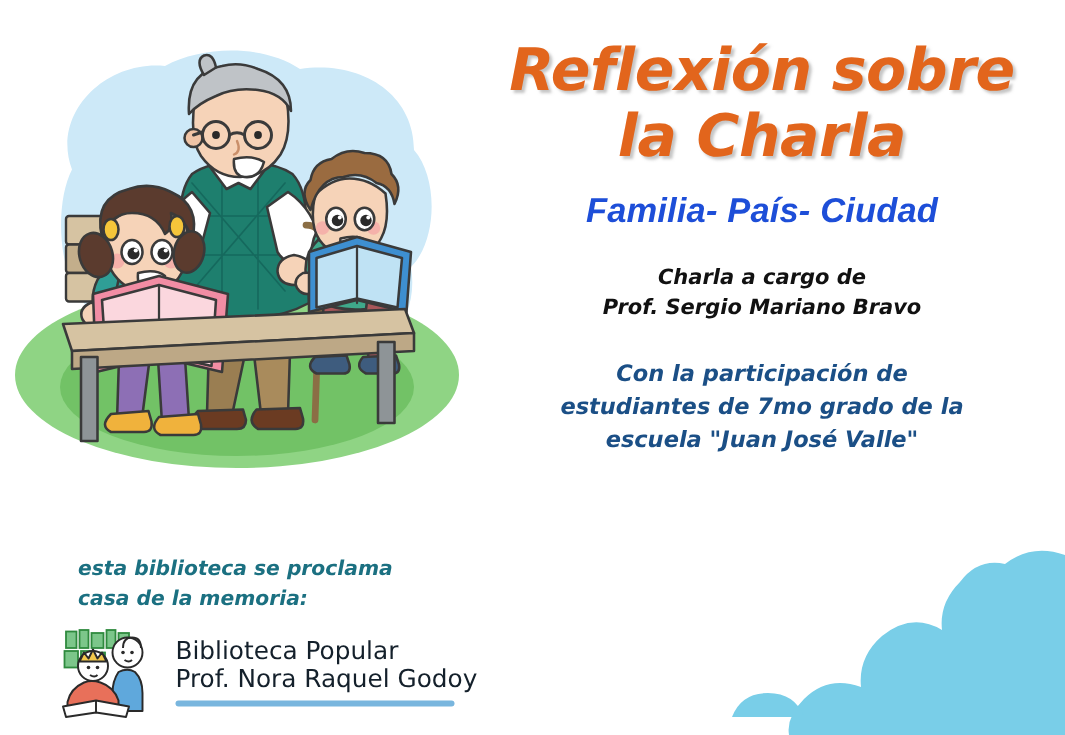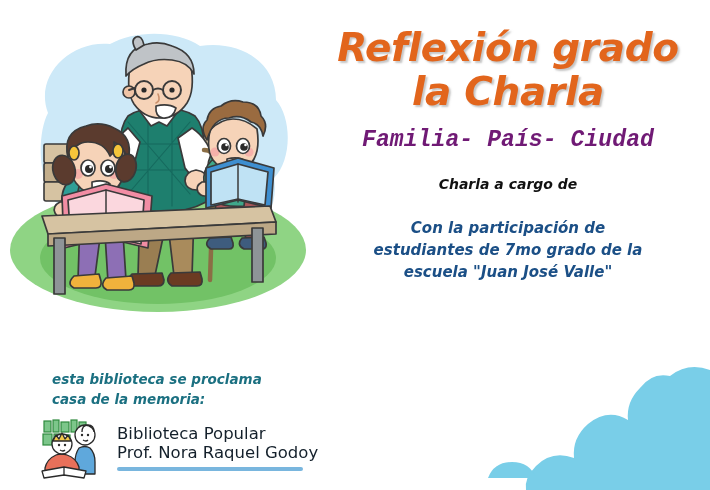--- a/index.html
+++ b/index.html
@@ -44,27 +44,27 @@
     font-size:39px;
     font-weight:bold;
     font-style:italic;
     line-height:1.12;
     letter-spacing:-0.3px;
     text-shadow:2px 2px 2px rgba(150,150,150,0.55);
     margin:0;
     font-family:"DejaVu Sans","Liberation Sans",sans-serif;
   }
   .subtitle{
-    color:#701a75;
+    color:#1d4ed8;
     font-size:23px;
     font-weight:bold;
     font-style:italic;
     margin:14px 0 0 0;
     letter-spacing:0.1px;
-    font-family:Liberation Mono, monospace;
+    font-family:Liberation Sans, sans-serif;
   }
   .speaker{
     color:#111111;
     font-size:14px;
     font-weight:bold;
     font-style:italic;
     line-height:1.42;
     margin:22px 0 0 0;
     font-family:"DejaVu Sans","Liberation Sans",sans-serif;
   }
@@ -272,28 +272,29 @@
         <path fill="#D6C3A2" d="M34 198 L262 188 L268 204 L40 216 Z"></path>
         <path fill="#BDA886" d="M40 216 L268 204 L268 216 L40 228 Z"></path>
         <rect x="46" y="220" width="11" height="56" fill="#8E9497"></rect>
         <rect x="244" y="210" width="11" height="54" fill="#8E9497"></rect>
       </g>
     </svg>
   </div>
 
   <div class="text-col">
     <h1 class="title">
-      <span>Reflexión grado</span><br>
+      <span>Reflexión sobre</span><br>
       <span>la Charla</span>
     </h1>
 
     <div class="subtitle">Familia- País- Ciudad</div>
 
     <div class="speaker">
       <span>Charla a cargo de</span><br>
+      <span>Prof. Sergio Mariano Bravo</span>
     </div>
 
     <div class="participation">
       <span>Con la participación de</span><br>
       <span>estudiantes de 7mo grado de la</span><br>
       <span>escuela "Juan José Valle"</span>
     </div>
   </div>
 
   <div class="proclaim">

